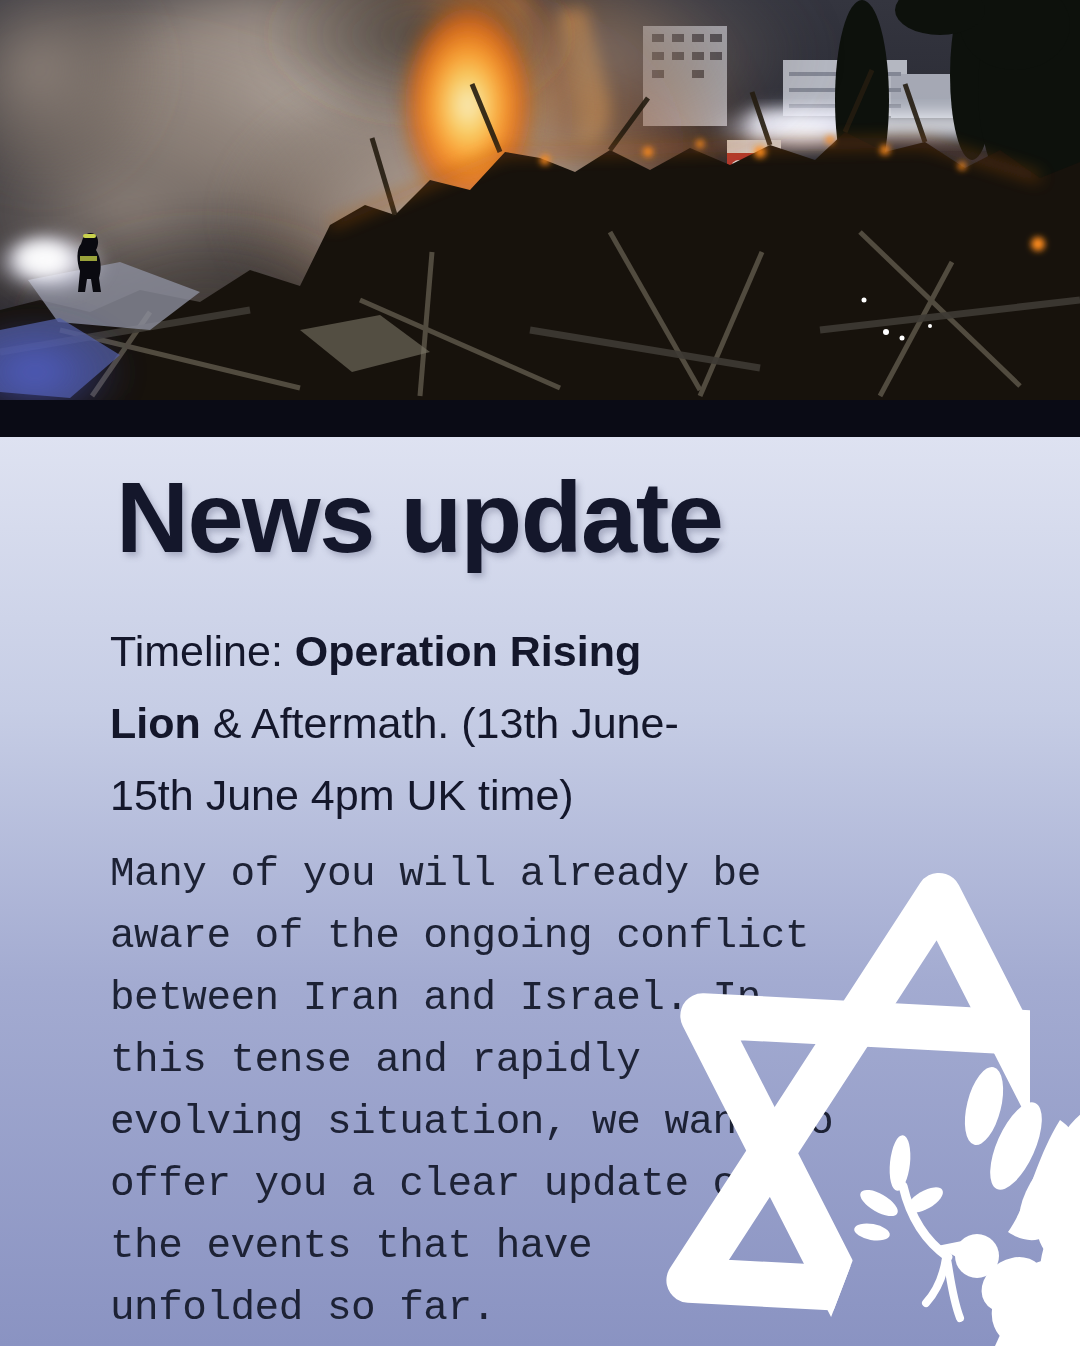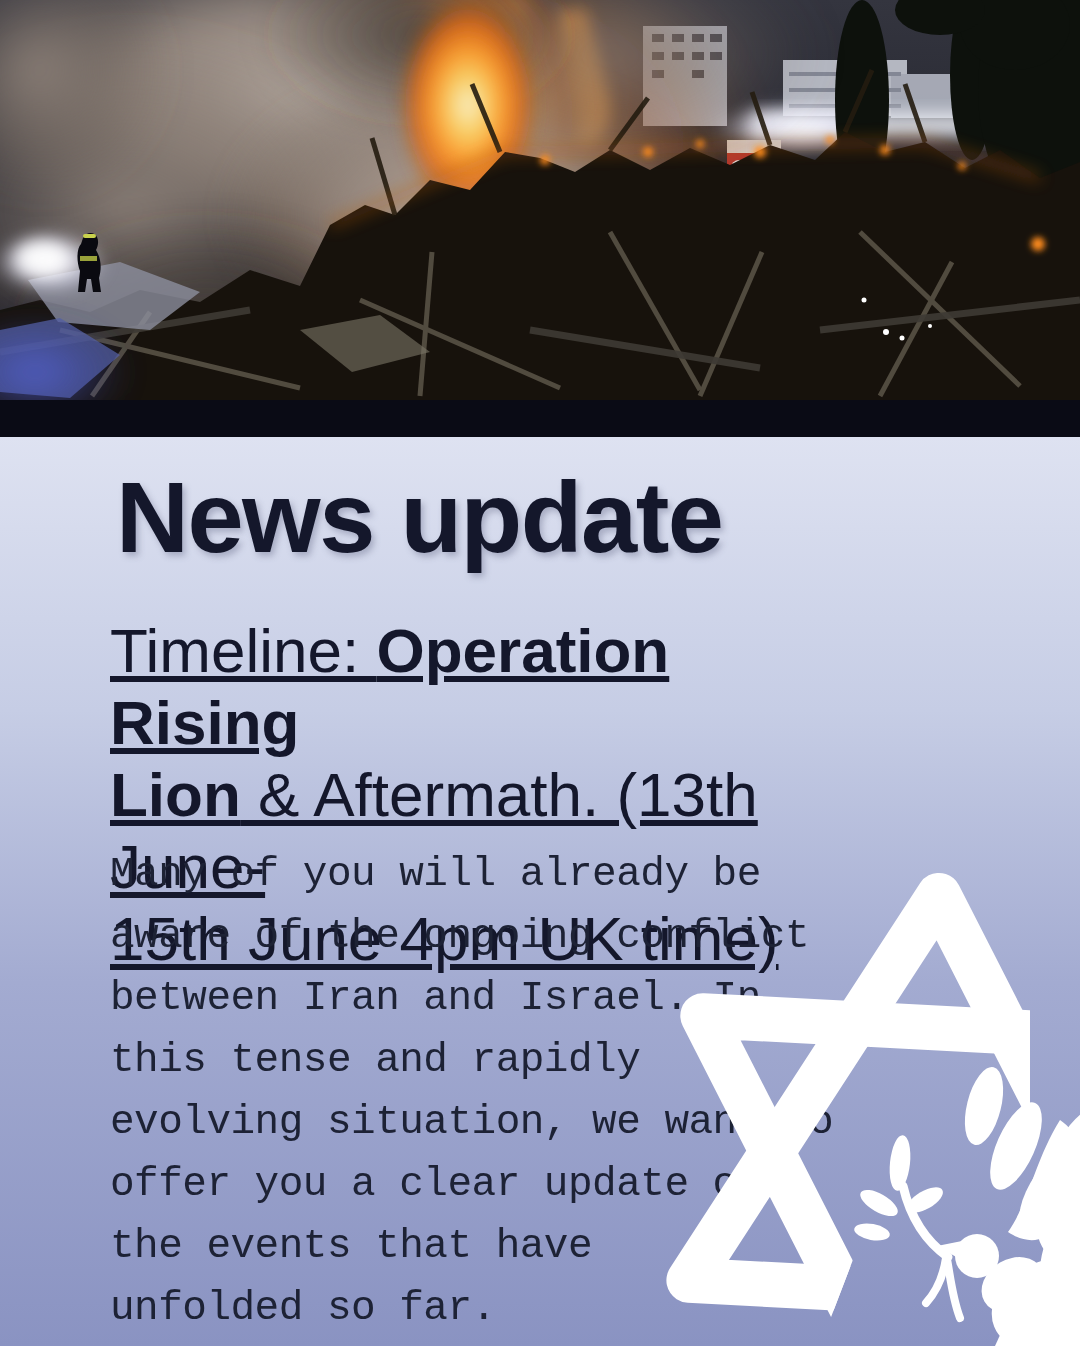--- a/index.html
+++ b/index.html
@@ -31,24 +31,23 @@
   }
   .content h1{
     position:absolute;left:108px;top:22px;margin:8px;
     font-size:101px;line-height:1.0;font-weight:bold;
     letter-spacing:-1.5px;
     color:var(--heading-text,#14172b);
     text-shadow:3px 4px 6px rgba(110,115,145,0.45);
   }
   .timeline{
     position:absolute;left:110px;top:178px;margin:0;width:700px;
-    font-size:62px;line-height:72px;font-weight:normal;
+    font-size:43px;line-height:72px;font-weight:normal;
     color:var(--heading-text,#14172b);
     white-space:pre-line;
-    text-decoration:underline;
   }
   .timeline .b{font-weight:bold;}
   .body-text{
     position:absolute;left:110px;top:406px;margin:0;width:730px;
     font-family:Liberation Mono, monospace;
     font-size:41px;line-height:62px;letter-spacing:-0.5px;
     color:var(--body-text,#1d2235);
     white-space:pre-line;
   }
   

